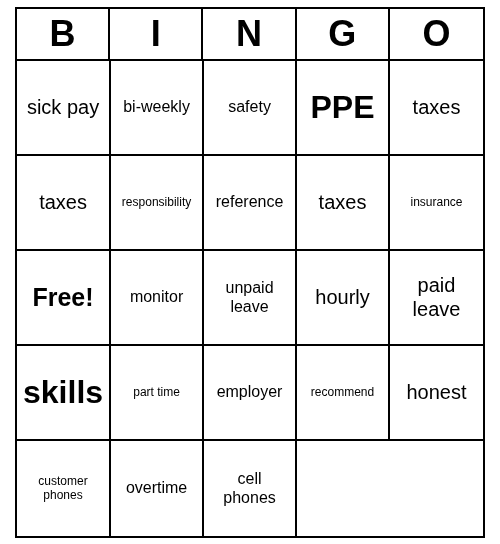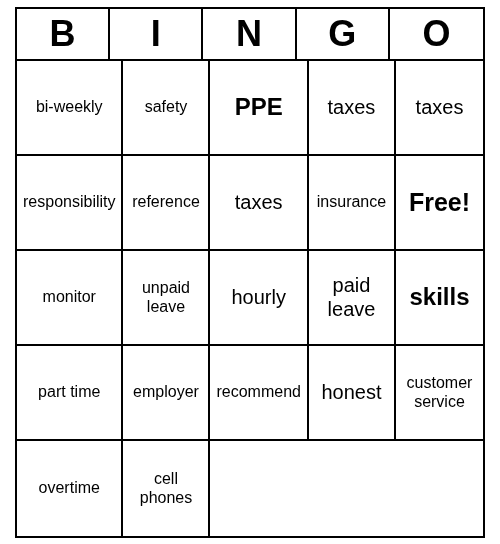--- a/index.html
+++ b/index.html
@@ -74,45 +74,48 @@
     .cell-text.large {
       font-size: 20px;
       font-weight: normal;
     }
 
     .cell-text.medium {
       font-size: 16px;
     }
 
     .cell-text.small {
-      font-size: 16px;
+      font-size: 12px;
     }
 
     .cell-text.xlarge {
-      font-size: 24px;
+      font-size: 32px;
       font-weight: bold;
     }
 
     .cell-text.free {
       font-size: 25px;
       font-weight: bold;
     }
   </style>
 </head>
 <body>
 
 <div class="bingo-card">
   <div class="bingo-header">
   <div class="bingo-header-cell">B</div>
       <div class="bingo-header-cell">I</div>
       <div class="bingo-header-cell">N</div>
       <div class="bingo-header-cell">G</div>
       <div class="bingo-header-cell">O</div>
     </div>
   <div class="bingo-grid">
+  <div class="bingo-cell">
+        <span class="cell-text large">sick pay</span>
+      </div>
       <div class="bingo-cell">
         <span class="cell-text medium">bi-weekly</span>
       </div>
       <div class="bingo-cell">
         <span class="cell-text medium">safety</span>
       </div>
       <div class="bingo-cell">
         <span class="cell-text xlarge">PPE</span>
       </div>
       <div class="bingo-cell">
@@ -157,21 +160,21 @@
       <div class="bingo-cell">
         <span class="cell-text medium">employer</span>
       </div>
       <div class="bingo-cell">
         <span class="cell-text small">recommend</span>
       </div>
       <div class="bingo-cell">
         <span class="cell-text large">honest</span>
       </div>
       <div class="bingo-cell">
-        <span class="cell-text small">customer service</span>
+        <span class="cell-text small">customer phones</span>
       </div>
       <div class="bingo-cell">
         <span class="cell-text medium">overtime</span>
       </div>
       <div class="bingo-cell">
         <span class="cell-text medium">cell phones</span>
       </div>
     </div>
 </div>
 

